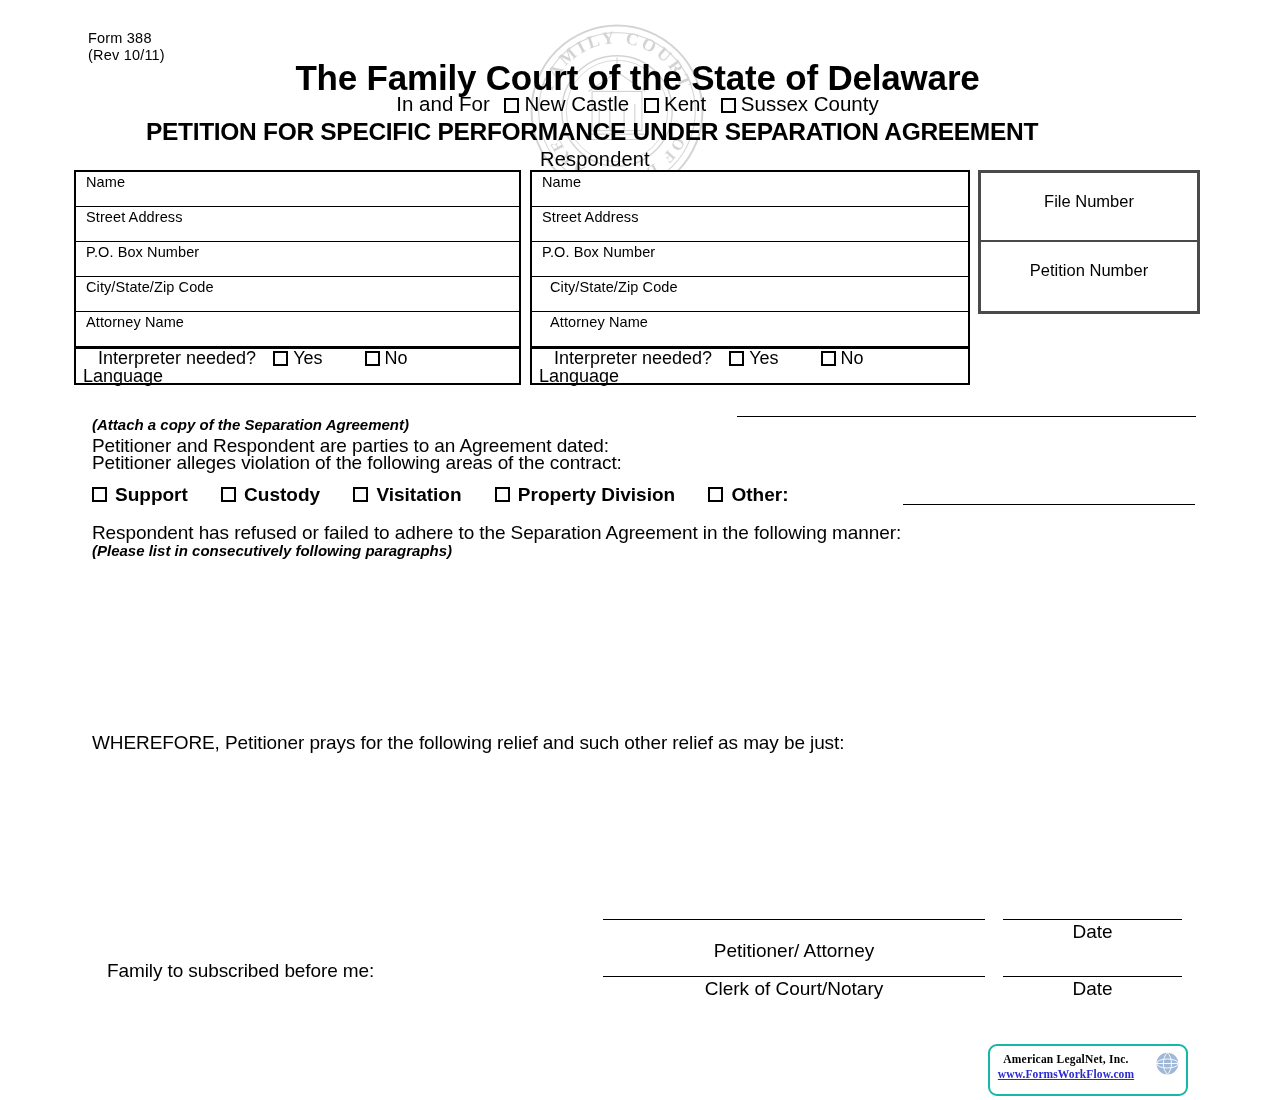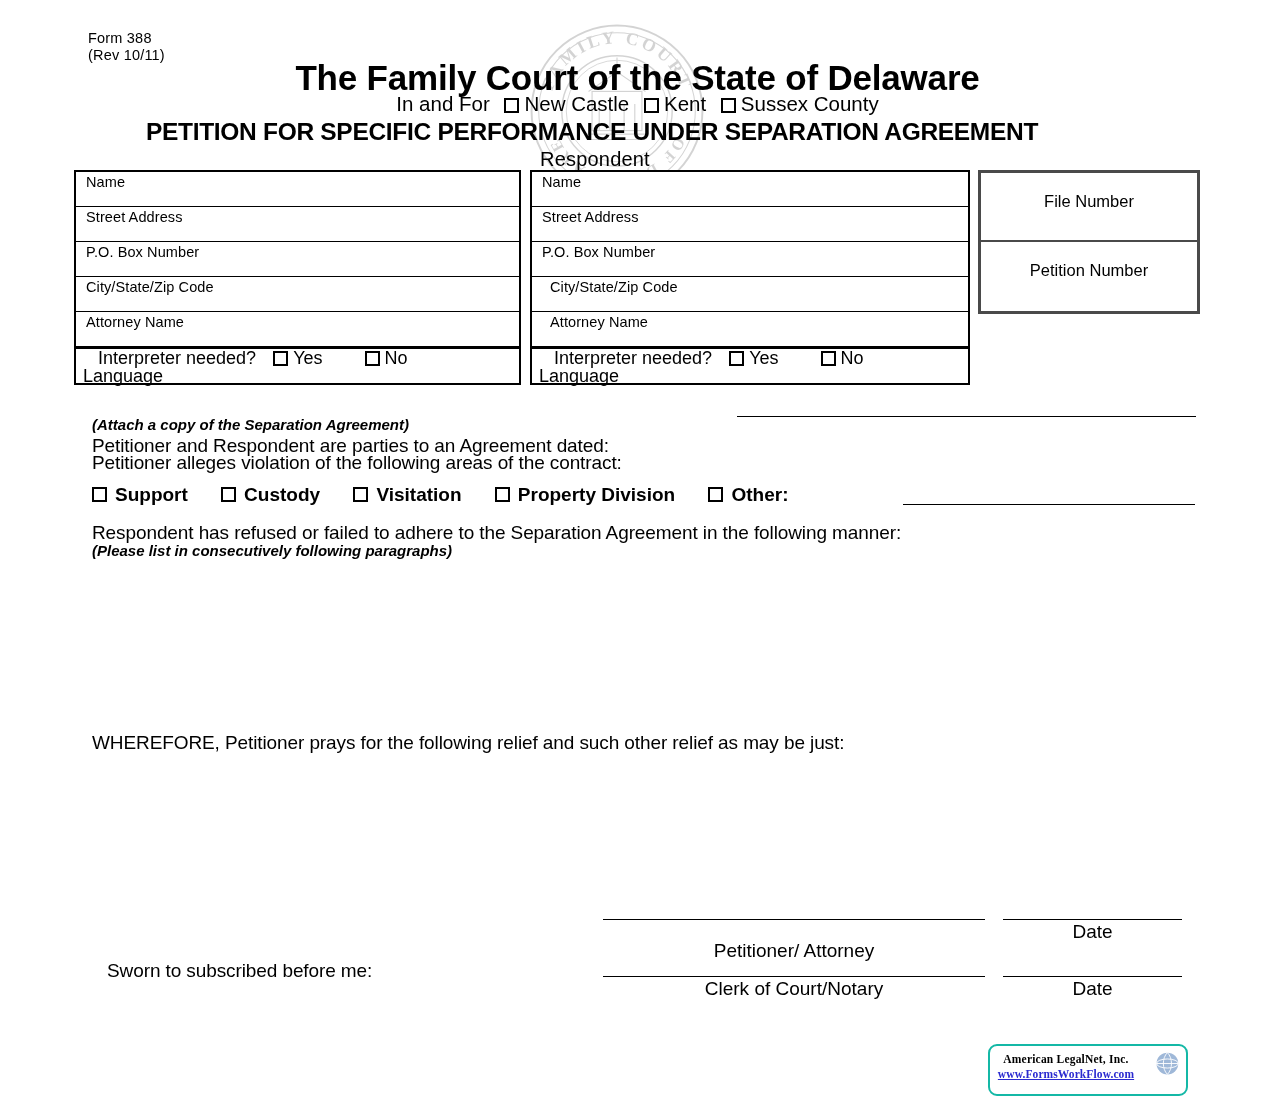--- a/index.html
+++ b/index.html
@@ -391,21 +391,21 @@
   <div class="body-text" id="refused-line">Respondent has refused or failed to adhere to the Separation Agreement in the following manner:</div>
   <div class="body-note" id="paragraphs-note">(Please list in consecutively following paragraphs)</div>
 
   <div class="body-text" id="wherefore-line">WHEREFORE, Petitioner prays for the following relief and such other relief as may be just:</div>
 
   <div class="rule" id="sig-rule-1"></div>
   <div class="rule" id="date-rule-1"></div>
   <div class="sig-caption" id="cap-petitioner">Petitioner/ Attorney</div>
   <div class="sig-caption" id="cap-date-1">Date</div>
 
-  <div class="body-text" id="sworn-line">Sworn to subscribed before me:</div>
+  <div class="body-text" id="sworn-line">Family to subscribed before me:</div>
 
   <div class="rule" id="sig-rule-2"></div>
   <div class="rule" id="date-rule-2"></div>
   <div class="sig-caption" id="cap-clerk">Clerk of Court/Notary</div>
   <div class="sig-caption" id="cap-date-2">Date</div>
 
   <div id="legalnet">
     <div class="txtwrap">
       <span class="ln-name">American LegalNet, Inc.</span>
       <span class="ln-url">www.FormsWorkFlow.com</span>

